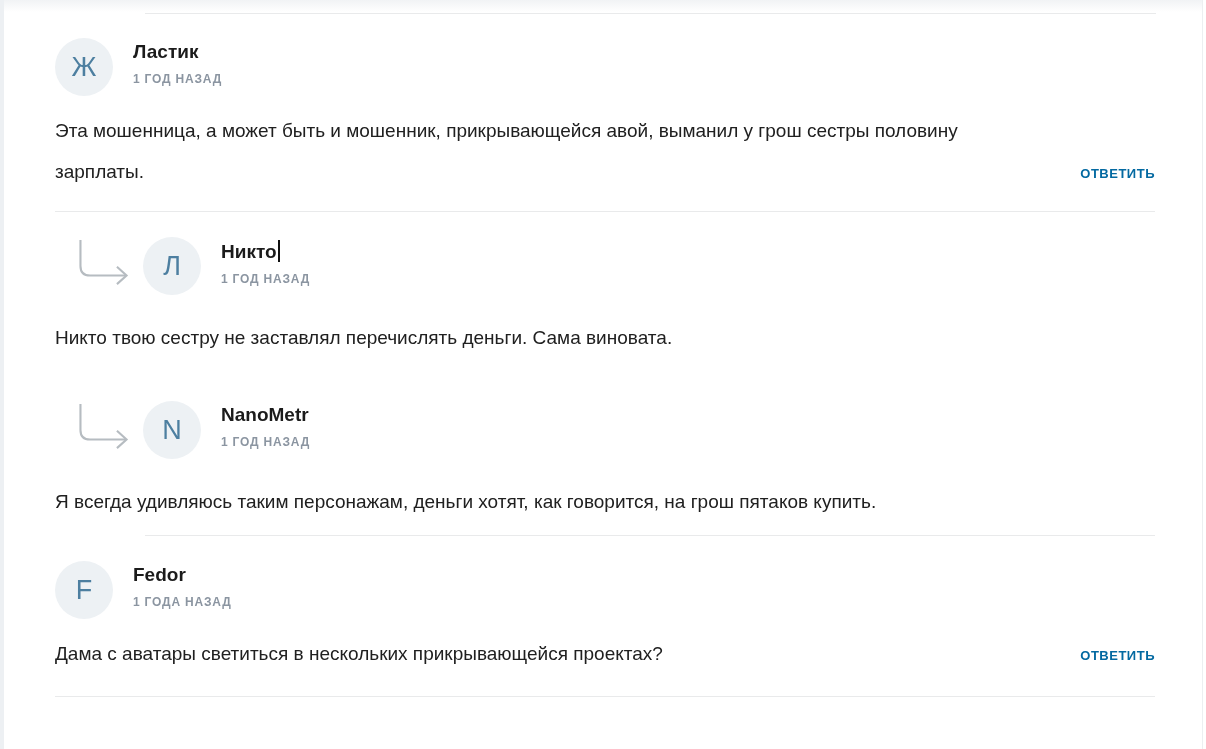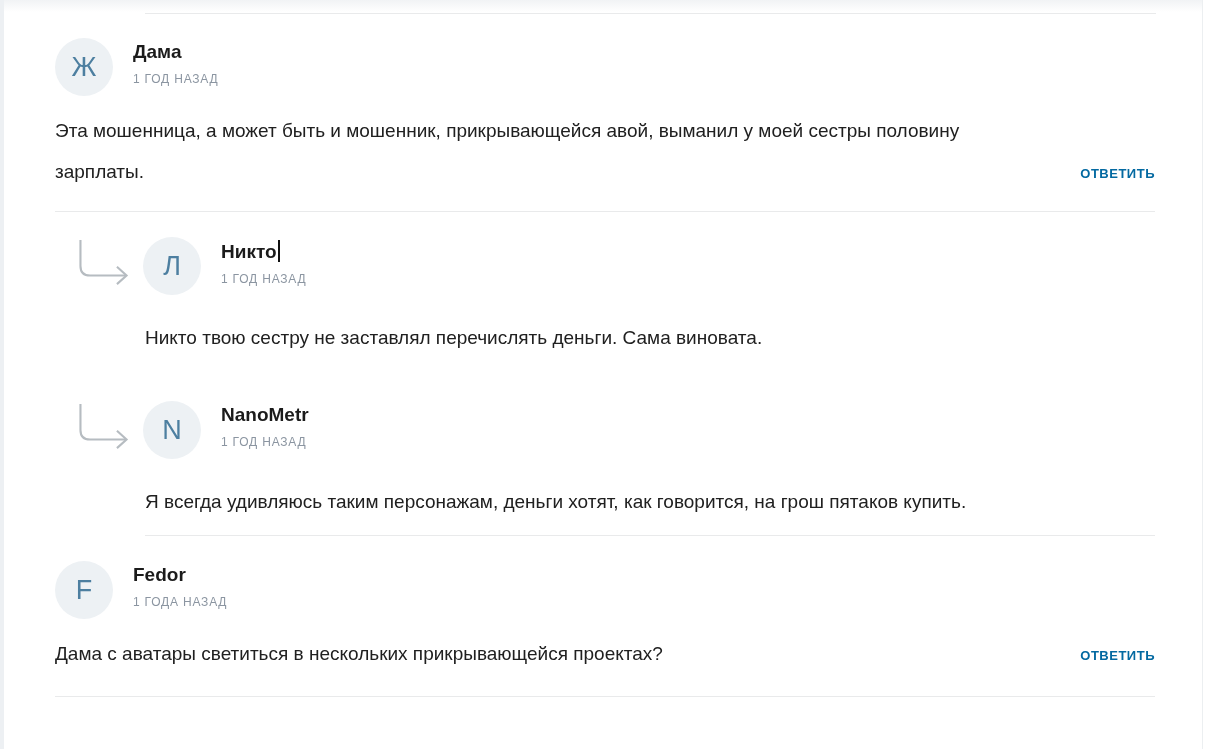--- a/index.html
+++ b/index.html
@@ -25,36 +25,36 @@
 
   .comment-head { display:flex; align-items:flex-start; margin-top:25px; }
   .avatar {
     width:58px; height:58px; border-radius:50%; background:#edf1f4;
     display:flex; align-items:center; justify-content:center;
     font-size:27px; color:#4d7fa0; flex:0 0 58px; margin-right:20px;
     user-select:none;
   }
   .head-meta { padding-top:3px; }
   .author { font-size:19px; font-weight:700; color:#1b1b1b; margin-bottom:9px; }
-  .timestamp { font-size:12px; font-weight:400; color:#8b95a1; letter-spacing:0.8px; }
+  .timestamp { font-size:12px; font-weight:700; color:#8b95a1; letter-spacing:0.8px; }
 
   .comment-body { display:flex; justify-content:space-between; align-items:flex-end; margin-top:14px; }
   .comment-text { font-size:19px; line-height:41px; color:#202020; }
   .comment-text.w1 { max-width:910px; }
   .reply-btn {
     font-size:13px; font-weight:700; color:#0369a1; letter-spacing:0.5px;
     padding-bottom:11px; background:none; border:none; cursor:pointer; white-space:nowrap;
     font-family:"Liberation Sans", sans-serif;
   }
 
   .reply { margin-top:25px; }
   .reply + .reply { margin-top:43px; }
   .reply-head { display:flex; align-items:flex-start; }
   .reply-arrow { width:63px; height:48px; margin-left:17px; margin-right:8px; margin-top:2px; flex:0 0 63px; }
-  .reply-body { margin-left:90px; margin-top:22px; font-size:19px; line-height:41px; color:#202020; max-width:945px; }
+  .reply-body { margin-top:22px; font-size:19px; line-height:41px; color:#202020; max-width:945px; }
 
   .text-caret { display:inline-block; width:2px; height:22px; background:#111;
     vertical-align:text-bottom; margin-left:1px; }
 </style>
 </head>
 <body>
 
 <div class="page">
   <div class="top-fade"></div>
   <div class="top-divider"></div>
@@ -62,26 +62,26 @@
   <div class="right-edge"></div>
 
   <div class="content">
 
     <div>
       <div class="comment-head">
         <div class="avatar">
           <span>Ж</span>
         </div>
         <div class="head-meta">
-          <div class="author">Дама</div>
+          <div class="author">Ластик</div>
           <div class="timestamp">1 ГОД НАЗАД</div>
         </div>
       </div>
       <div class="comment-body">
-        <div class="comment-text w1">Эта мошенница, а может быть и мошенник, прикрывающейся авой, выманил у моей сестры половину зарплаты.</div>
+        <div class="comment-text w1">Эта мошенница, а может быть и мошенник, прикрывающейся авой, выманил у грош сестры половину зарплаты.</div>
         <button class="reply-btn">ОТВЕТИТЬ</button>
       </div>
     </div>
 
     <div class="divider full"></div>
 
     <div class="reply">
       <div class="reply-head">
         <svg class="reply-arrow" viewBox="0 0 64 50" fill="none">
           <path d="M8 1 V28 Q8 38 18 38 H55" stroke="#b6bcc1" stroke-width="2.2" fill="none"></path>

